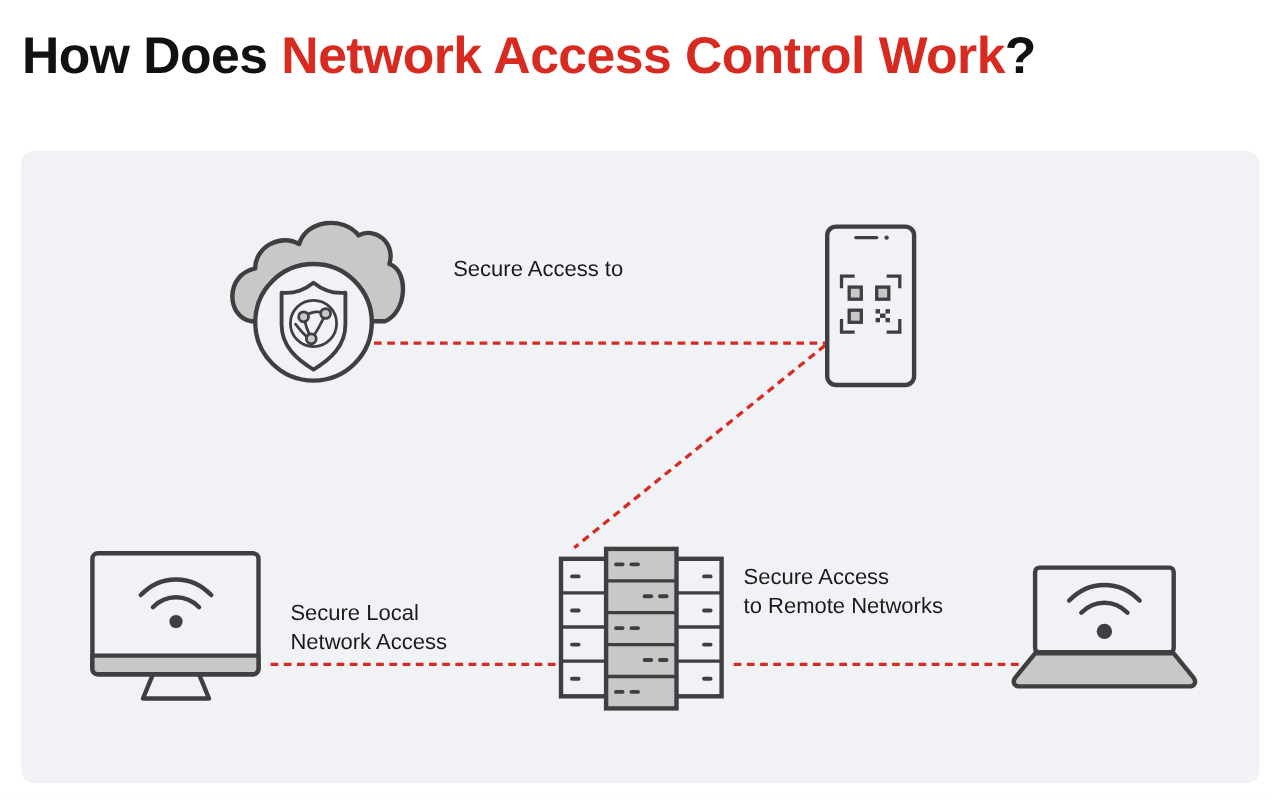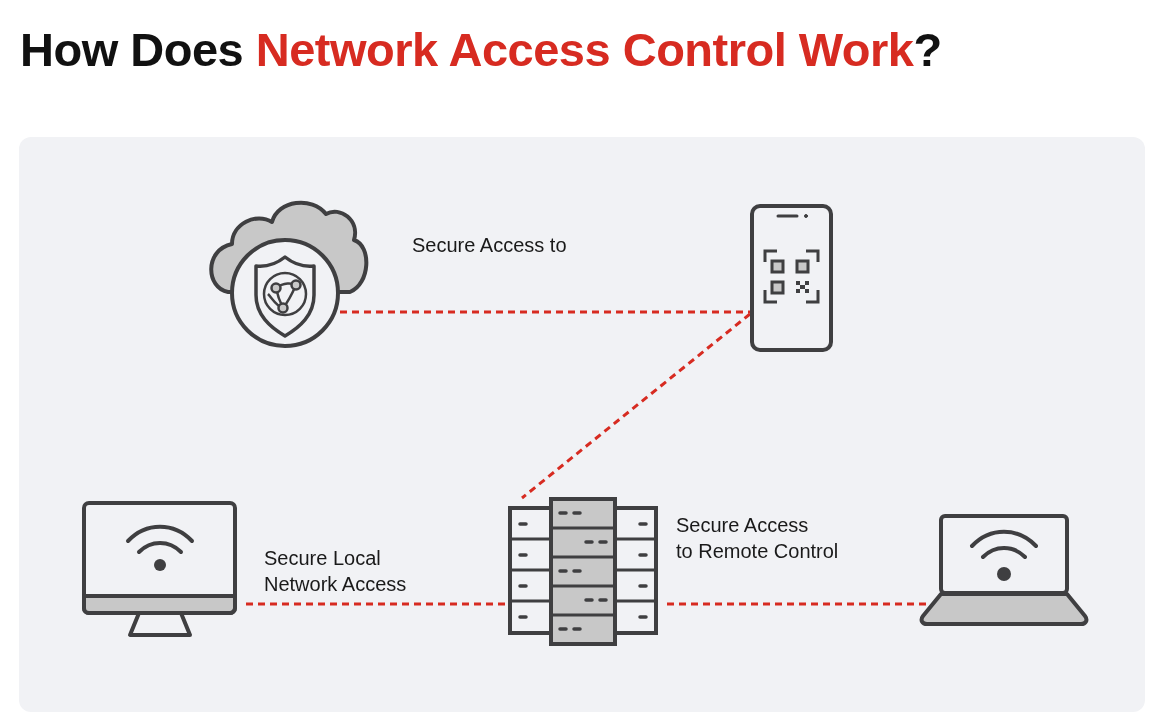--- a/index.html
+++ b/index.html
@@ -132,14 +132,14 @@
   <div>Secure Access to</div>
 </div>
 
 <div class="label" style="left:264px; top:545px; width:196px;">
   <div>Secure Local</div>
   <div>Network Access</div>
 </div>
 
 <div class="label" style="left:676px; top:496px; width:226px;margin-top:16px;">
   <div>Secure Access</div>
-  <div>to Remote Control</div>
+  <div>to Remote Networks</div>
 </div>
 
 </body></html>

